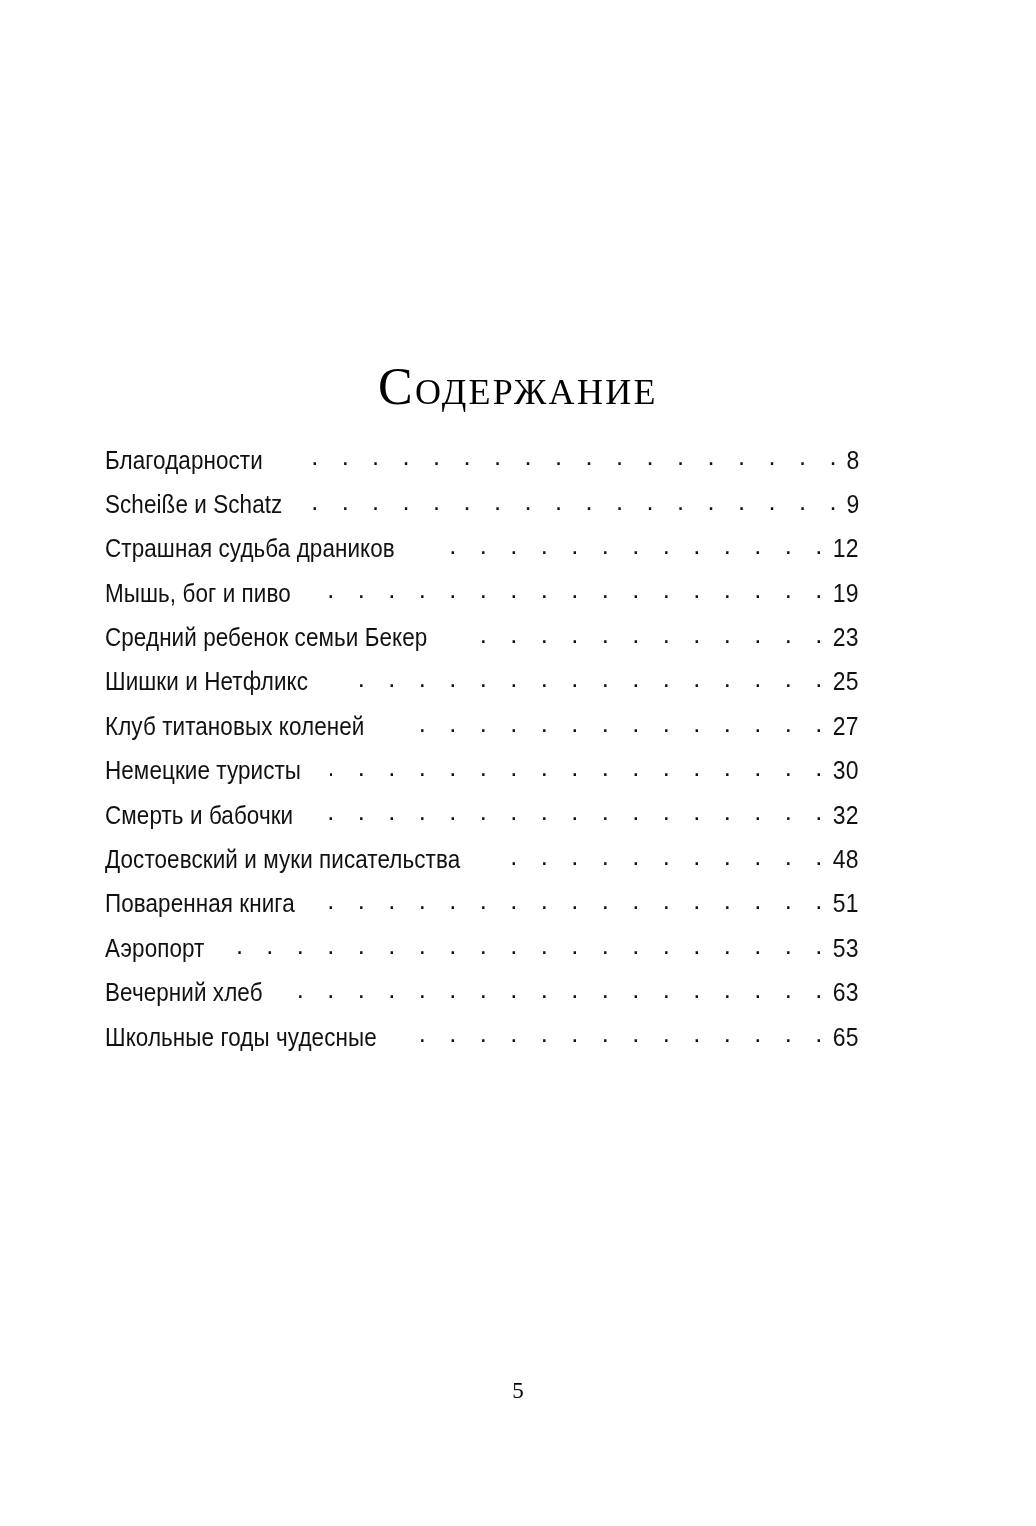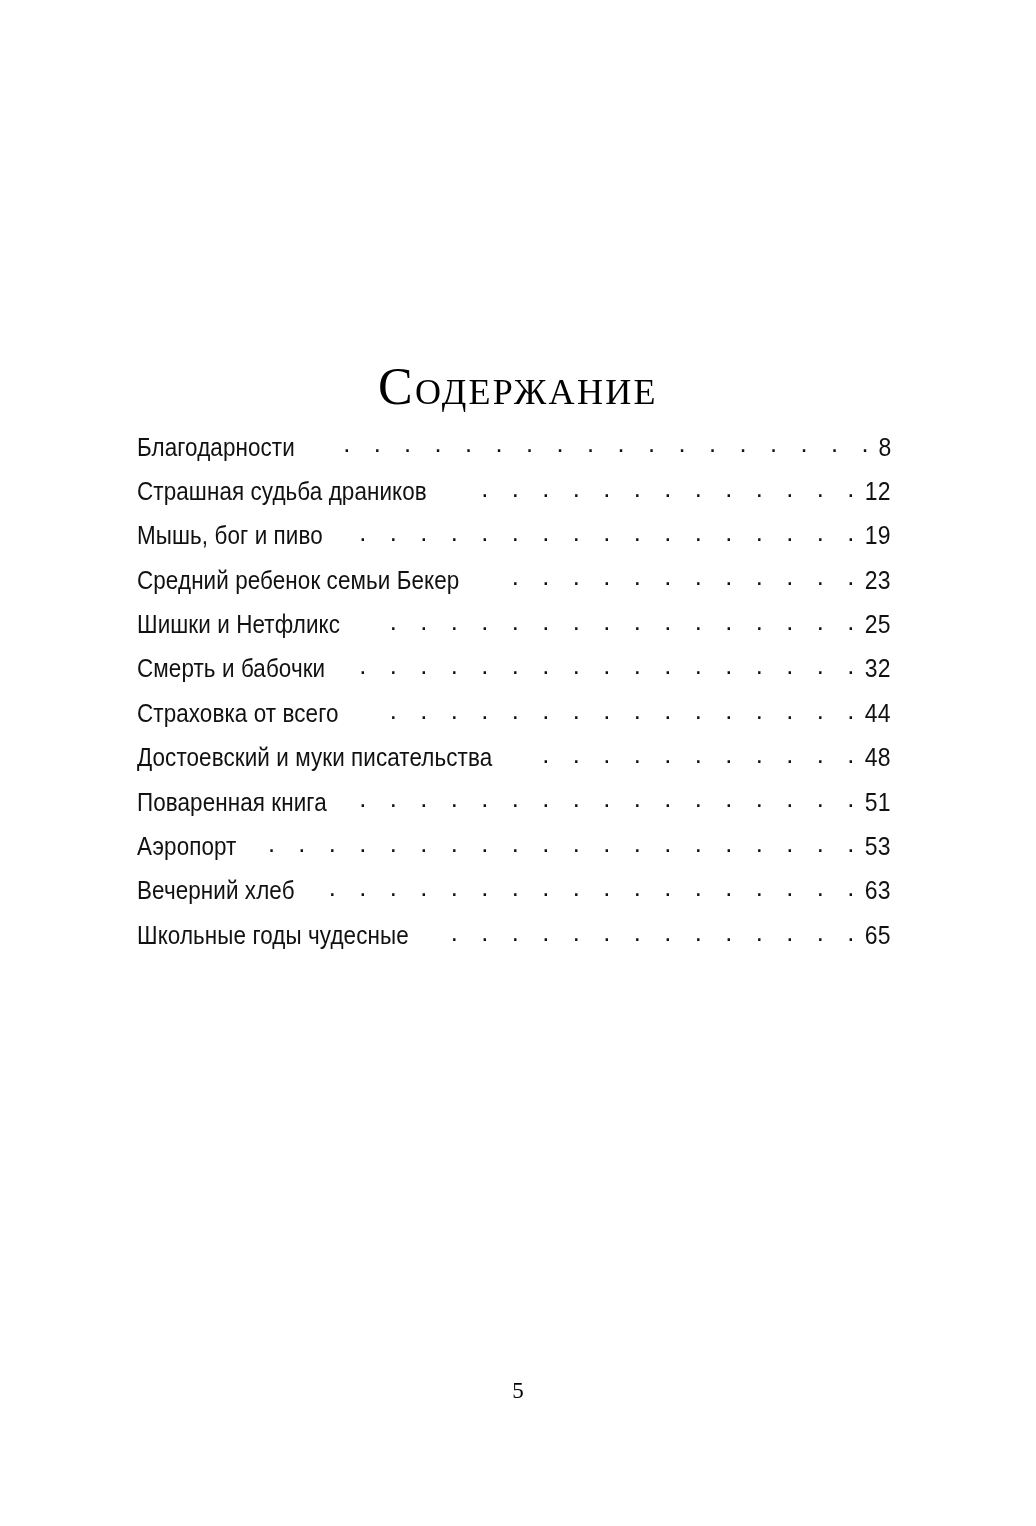--- a/index.html
+++ b/index.html
@@ -38,23 +38,22 @@
     letter-spacing: 0.045em;
     line-height: 1;
     color: #000000;
     white-space: nowrap;
   }
 
   
   .toc-list {
     position: absolute;
     left: 105px;
-    top: 430px;
+    top: 443px;
     width: 754px;
-    margin-left: 32px;
   }
 
   .toc-entry {
     display: flex;
     align-items: baseline;
     width: 100%;
     height: 44.4px;
     font-size: 25.5px;
     font-weight: 300;
     color: #111111;
@@ -115,48 +114,58 @@
 
   <h1 class="toc-title">Содержание</h1>
 
   <div class="toc-list">
       <div class="toc-entry">
         <span class="entry-title">Благодарности</span>
         <span class="entry-leader"></span>
         <span class="entry-page">8</span>
       </div>
       <div class="toc-entry">
+        <span class="entry-title">Scheiße и Schatz</span>
+        <span class="entry-leader"></span>
+        <span class="entry-page">9</span>
+      </div>
+      <div class="toc-entry">
         <span class="entry-title">Страшная судьба драников</span>
         <span class="entry-leader"></span>
         <span class="entry-page">12</span>
       </div>
       <div class="toc-entry">
         <span class="entry-title">Мышь, бог и пиво</span>
         <span class="entry-leader"></span>
         <span class="entry-page">19</span>
       </div>
       <div class="toc-entry">
         <span class="entry-title">Средний ребенок семьи Бекер</span>
         <span class="entry-leader"></span>
         <span class="entry-page">23</span>
       </div>
       <div class="toc-entry">
         <span class="entry-title">Шишки и Нетфликс</span>
         <span class="entry-leader"></span>
         <span class="entry-page">25</span>
       </div>
       <div class="toc-entry">
+        <span class="entry-title">Клуб титановых коленей</span>
+        <span class="entry-leader"></span>
+        <span class="entry-page">27</span>
+      </div>
+      <div class="toc-entry">
+        <span class="entry-title">Немецкие туристы</span>
+        <span class="entry-leader"></span>
+        <span class="entry-page">30</span>
+      </div>
+      <div class="toc-entry">
         <span class="entry-title">Смерть и бабочки</span>
         <span class="entry-leader"></span>
         <span class="entry-page">32</span>
-      </div>
-      <div class="toc-entry">
-        <span class="entry-title">Страховка от всего</span>
-        <span class="entry-leader"></span>
-        <span class="entry-page">44</span>
       </div>
       <div class="toc-entry">
         <span class="entry-title">Достоевский и муки писательства</span>
         <span class="entry-leader"></span>
         <span class="entry-page">48</span>
       </div>
       <div class="toc-entry">
         <span class="entry-title">Поваренная книга</span>
         <span class="entry-leader"></span>
         <span class="entry-page">51</span>

